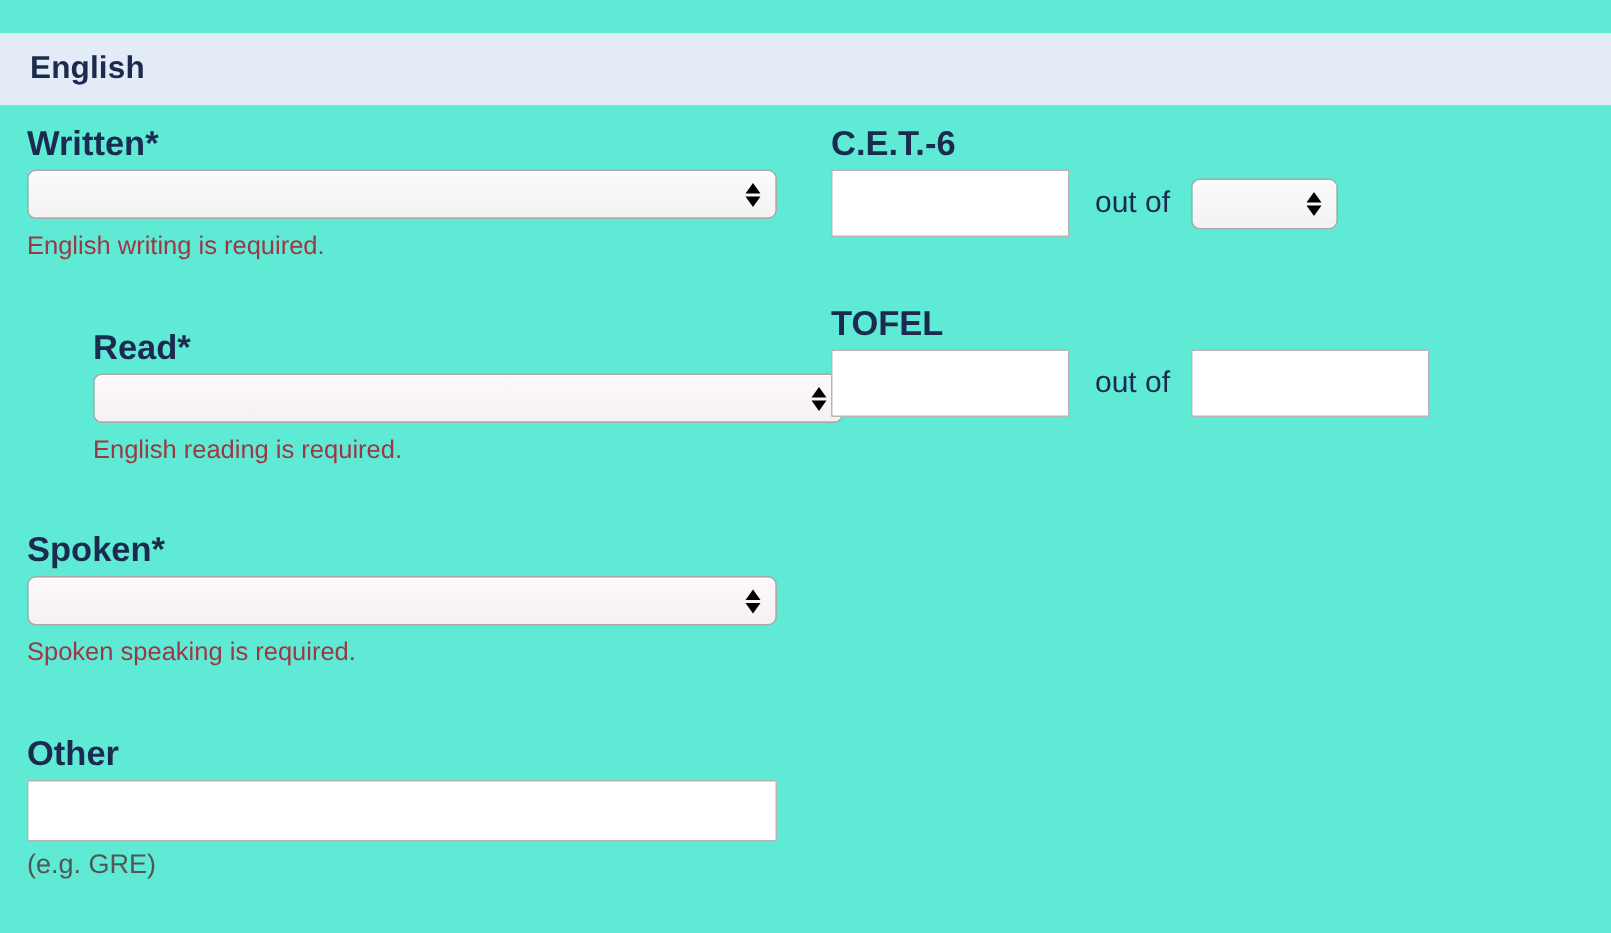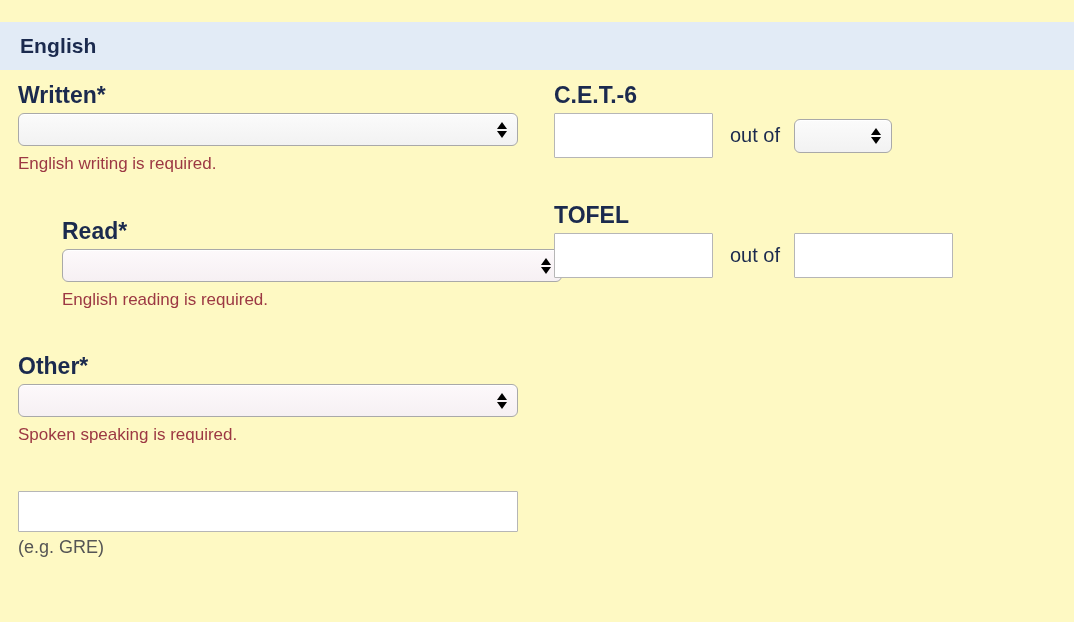--- a/index.html
+++ b/index.html
@@ -12,21 +12,21 @@
     height: 622px;
     font-family: "Liberation Sans", sans-serif;
     -webkit-font-smoothing: antialiased;
     overflow: hidden;
   }
 
   .page {
     position: relative;
     width: 1074px;
     height: 622px;
-    background: #fef9c3;
+    background: #5eead4;
   }
 
   
   .section-header {
     position: absolute;
     left: 0;
     top: 22px;
     width: 1086px;
     height: 48px;
     background: #e2ebf6;
@@ -193,31 +193,32 @@
       <div class="select-wrap pinkish">
         <span class="stepper">
           <span class="tri-up"></span>
           <span class="tri-down"></span>
         </span>
       </div>
       <div class="error-text">English reading is required.</div>
     </div>
 
     <div class="block-gap-2">
-      <div class="field-label">Other*</div>
+      <div class="field-label">Spoken*</div>
       <div class="select-wrap pinkish">
         <span class="stepper">
           <span class="tri-up"></span>
           <span class="tri-down"></span>
         </span>
       </div>
       <div class="error-text">Spoken speaking is required.</div>
     </div>
 
     <div class="block-gap-3">
+      <div class="field-label">Other</div>
       <input class="text-input wide" type="text" value="" style="">
       <div class="hint-text">(e.g. GRE)</div>
     </div>
 
   </div>
 
   <div class="col-right">
 
     <div>
       <div class="field-label">C.E.T.-6</div>

